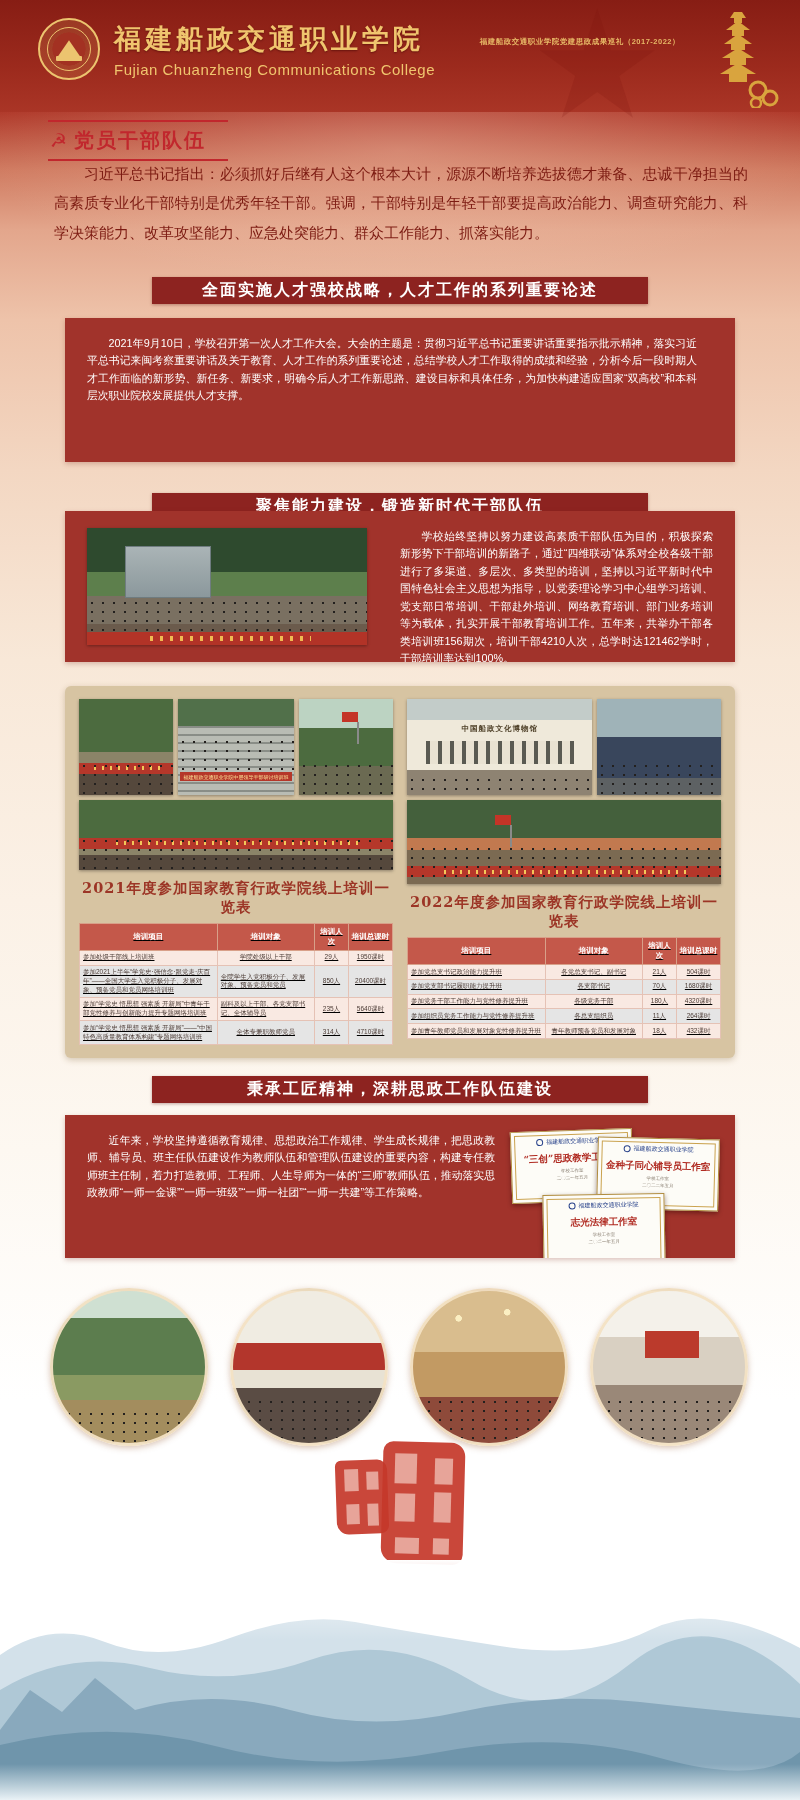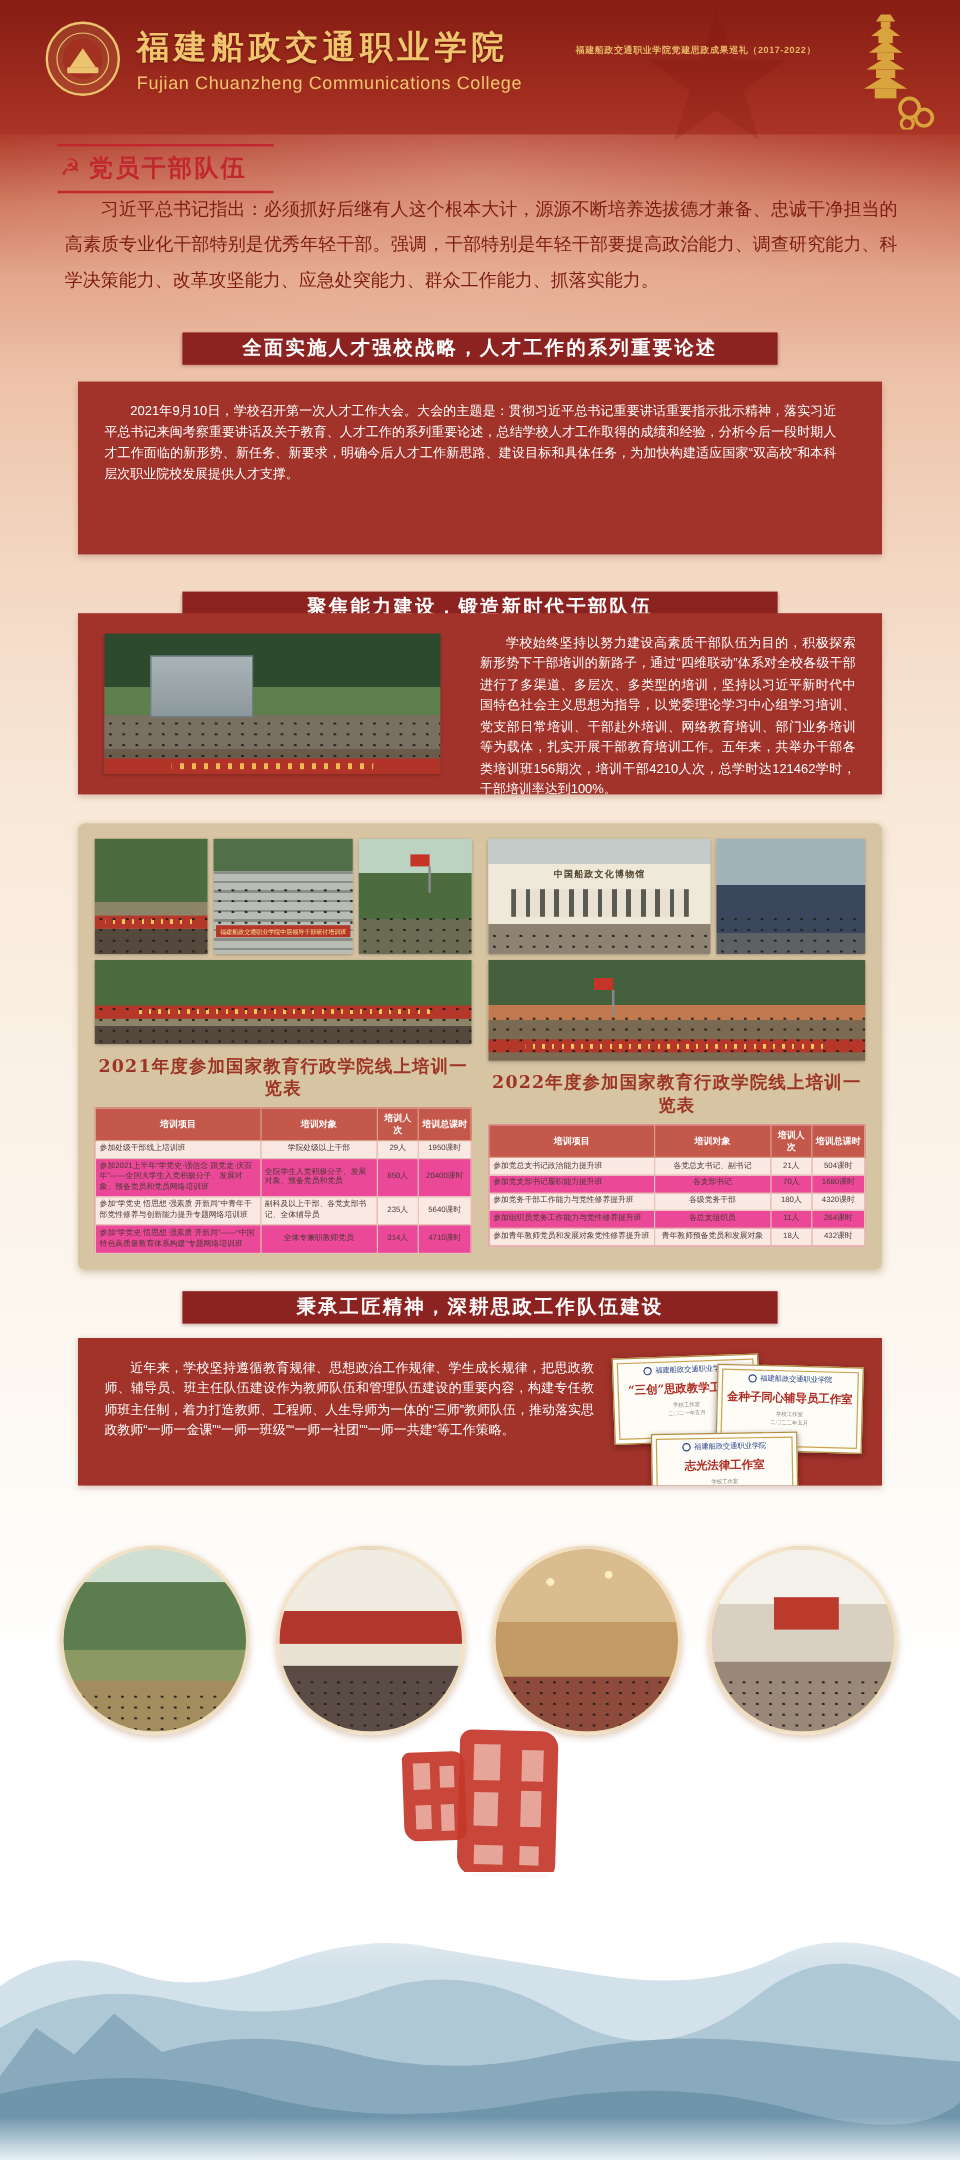--- a/index.html
+++ b/index.html
@@ -39,21 +39,21 @@
   
   .banner { position:absolute; left:152px; width:496px; height:27px; background:#8d2320;
     display:flex; align-items:center; justify-content:center; box-shadow:0 1px 3px rgba(90,10,5,.35); }
   .banner span { color:#fff; font-weight:bold; font-size:16px; letter-spacing:2px; }
   .banner.b1 { top:277px; } .banner.b2 { top:493px; } .banner.b3 { top:1076px; }
   
   .panel { position:absolute; left:65px; width:670px; background:#a1332b; overflow:hidden;
     display:flex; padding:17px 22px; box-shadow:0 2px 5px rgba(120,30,20,.25); }
   .panel.p1 { top:318px; height:144px; }
   .panel.p2 { top:511px; height:151px; }
-  .panel.p3 { top:1115px; height:123px; }
+  .panel.p3 { top:1115px; height:143px; }
   .panel-text { color:#fff; font-size:10.8px; line-height:1.62; text-align:justify; text-indent:2em; }
   .p1 .panel-text { flex:1; margin-right:16px; }
   .p2 .panel-text { flex:1; margin-left:33px; }
   .p3 .panel-text { width:408px; margin-right:14px; flex:0 0 auto; }
   
   .photo { position:relative; overflow:hidden; flex:0 0 auto; box-shadow:0 1px 3px rgba(0,0,0,.35); }
   .photo-conf { width:282px; height:110px; background:linear-gradient(180deg,#7e211a 0 46%,#c9b69e 46% 62%,#4a403c 62% 100%); }
   .conf-banner { position:absolute; top:4px; left:0; right:0; text-align:center; color:#fff; font-size:9px; letter-spacing:.5px;
     background:rgba(150,40,30,.35); padding:2px 0; }
   .scrolls { position:absolute; top:22px; width:100%; height:28px; }
@@ -84,21 +84,21 @@
   .ph-museum { flex:1.5; background:linear-gradient(180deg,#c3ccc9 0 22%,#efe9da 22% 74%,#8e8372 74% 100%); }
   .museum-sign { position:absolute; top:26%; left:0; right:0; text-align:center; font-size:7.5px; letter-spacing:1px; color:#4f4129; font-weight:bold; }
   .museum-win { position:absolute; left:10%; right:10%; top:44%; height:24%;
     background:repeating-linear-gradient(90deg,#5a5a52 0 4px, #e9e2d2 4px 12px); }
   .ph-uniform { flex:1; background:linear-gradient(180deg,#9fb3b8 0 40%,#39465c 40% 82%,#5d6163 82% 100%); }
   .ph-court { background:linear-gradient(180deg,#44603c 0 45%,#c2794f 45% 60%,#7b6a52 60% 100%); }
   .dots { position:absolute; left:0; right:0; bottom:0; height:34px;
     background-image:radial-gradient(circle 1.8px at 5px 5px, #23201e 55%, transparent 60%); background-size:11px 9px; }
   .tbl-title { margin-top:9px; text-align:center; font-family:"DejaVu Serif","Liberation Serif",serif;
     font-weight:bold; font-size:14.5px; color:#9c3526; letter-spacing:1px; }
-  table.training { margin-top:6px; width:100%; border-collapse:collapse; background:#ec4899; }
+  table.training { margin-top:6px; width:100%; border-collapse:collapse; background:#e5e5e5;text-decoration:underline; }
   table.training th { background:#c4584a; color:#fff; font-size:7.5px; font-weight:bold; padding:3px 2px; border:.5px solid #d8a089; }
   table.training td { font-size:6.5px; color:#4a3a34; padding:2.5px 3px; border:.5px solid #e5c2b5; line-height:1.35; }
   table.training tr:nth-child(odd) td { background:#f9e9e2; }
   table.training td.c { text-align:center; white-space:nowrap; }
   
   .certs { position:relative; flex:1; }
   .cert { position:absolute; width:122px; height:72px; background:#fdfcf7; border:1px solid #b08c3e;
     box-shadow:0 2px 5px rgba(40,0,0,.45); padding:6px 5px 3px; text-align:center; }
   .cert:before { content:""; position:absolute; inset:3px; border:1px solid #caa24e; pointer-events:none; }
   .cert .chead { display:flex; align-items:center; justify-content:center; gap:3px; }

